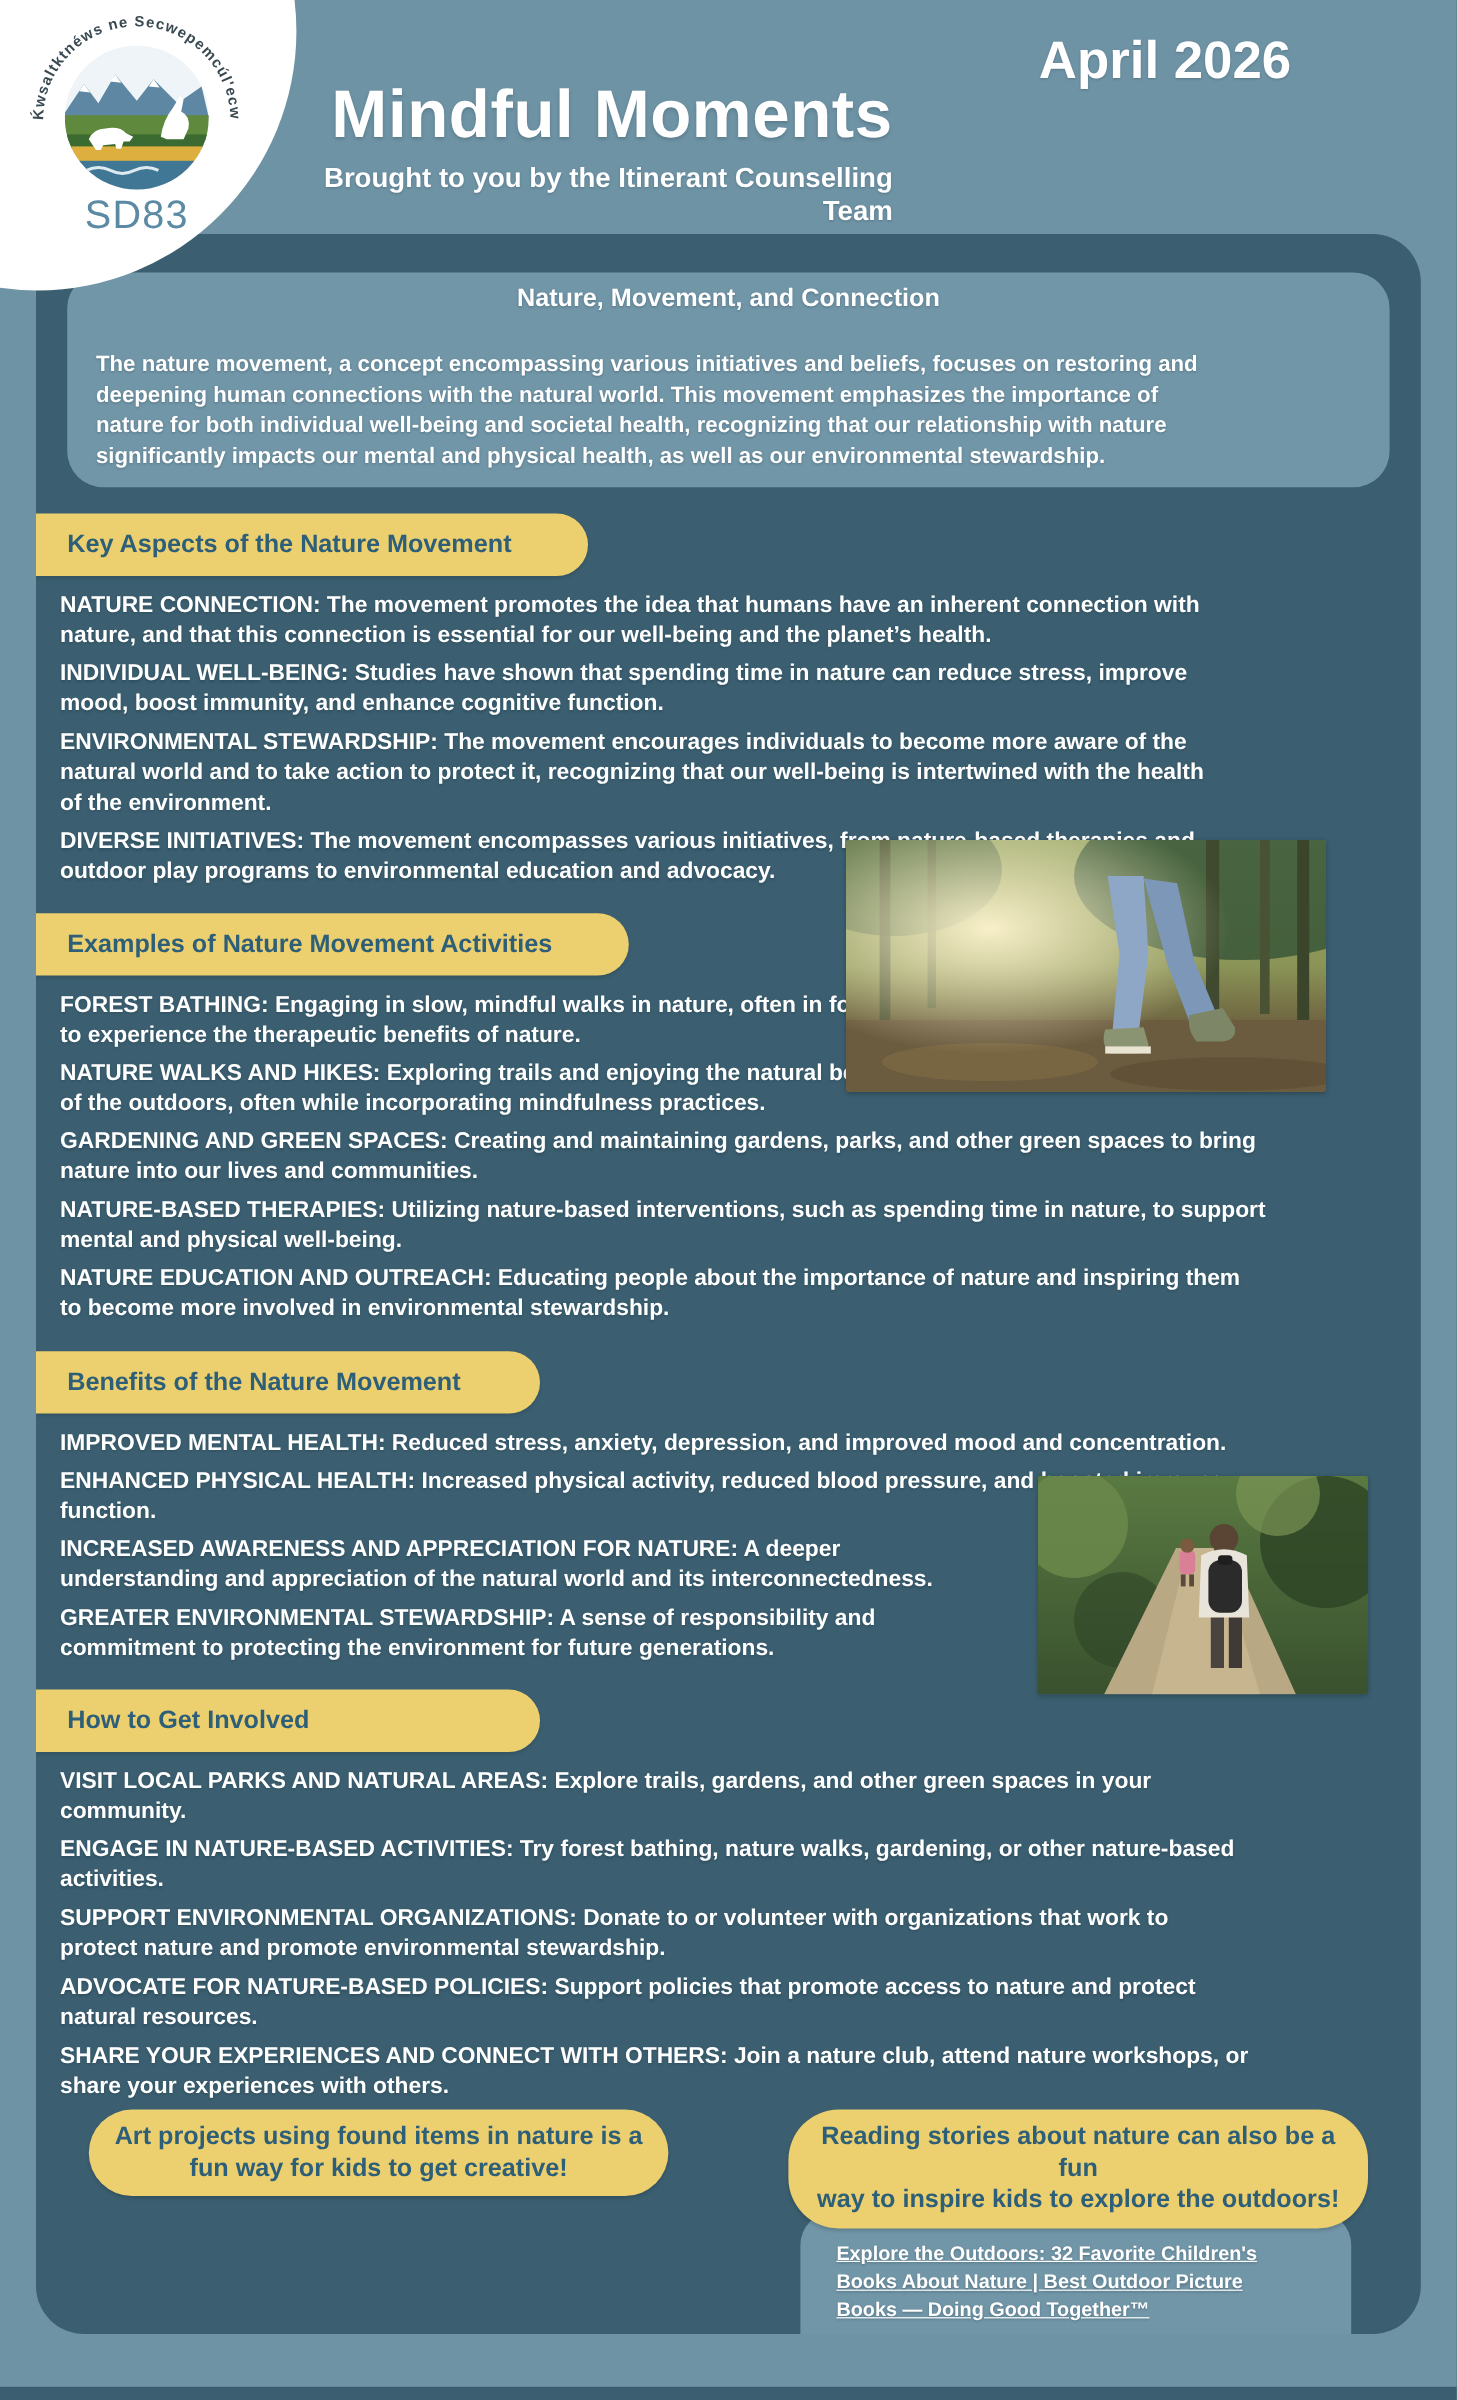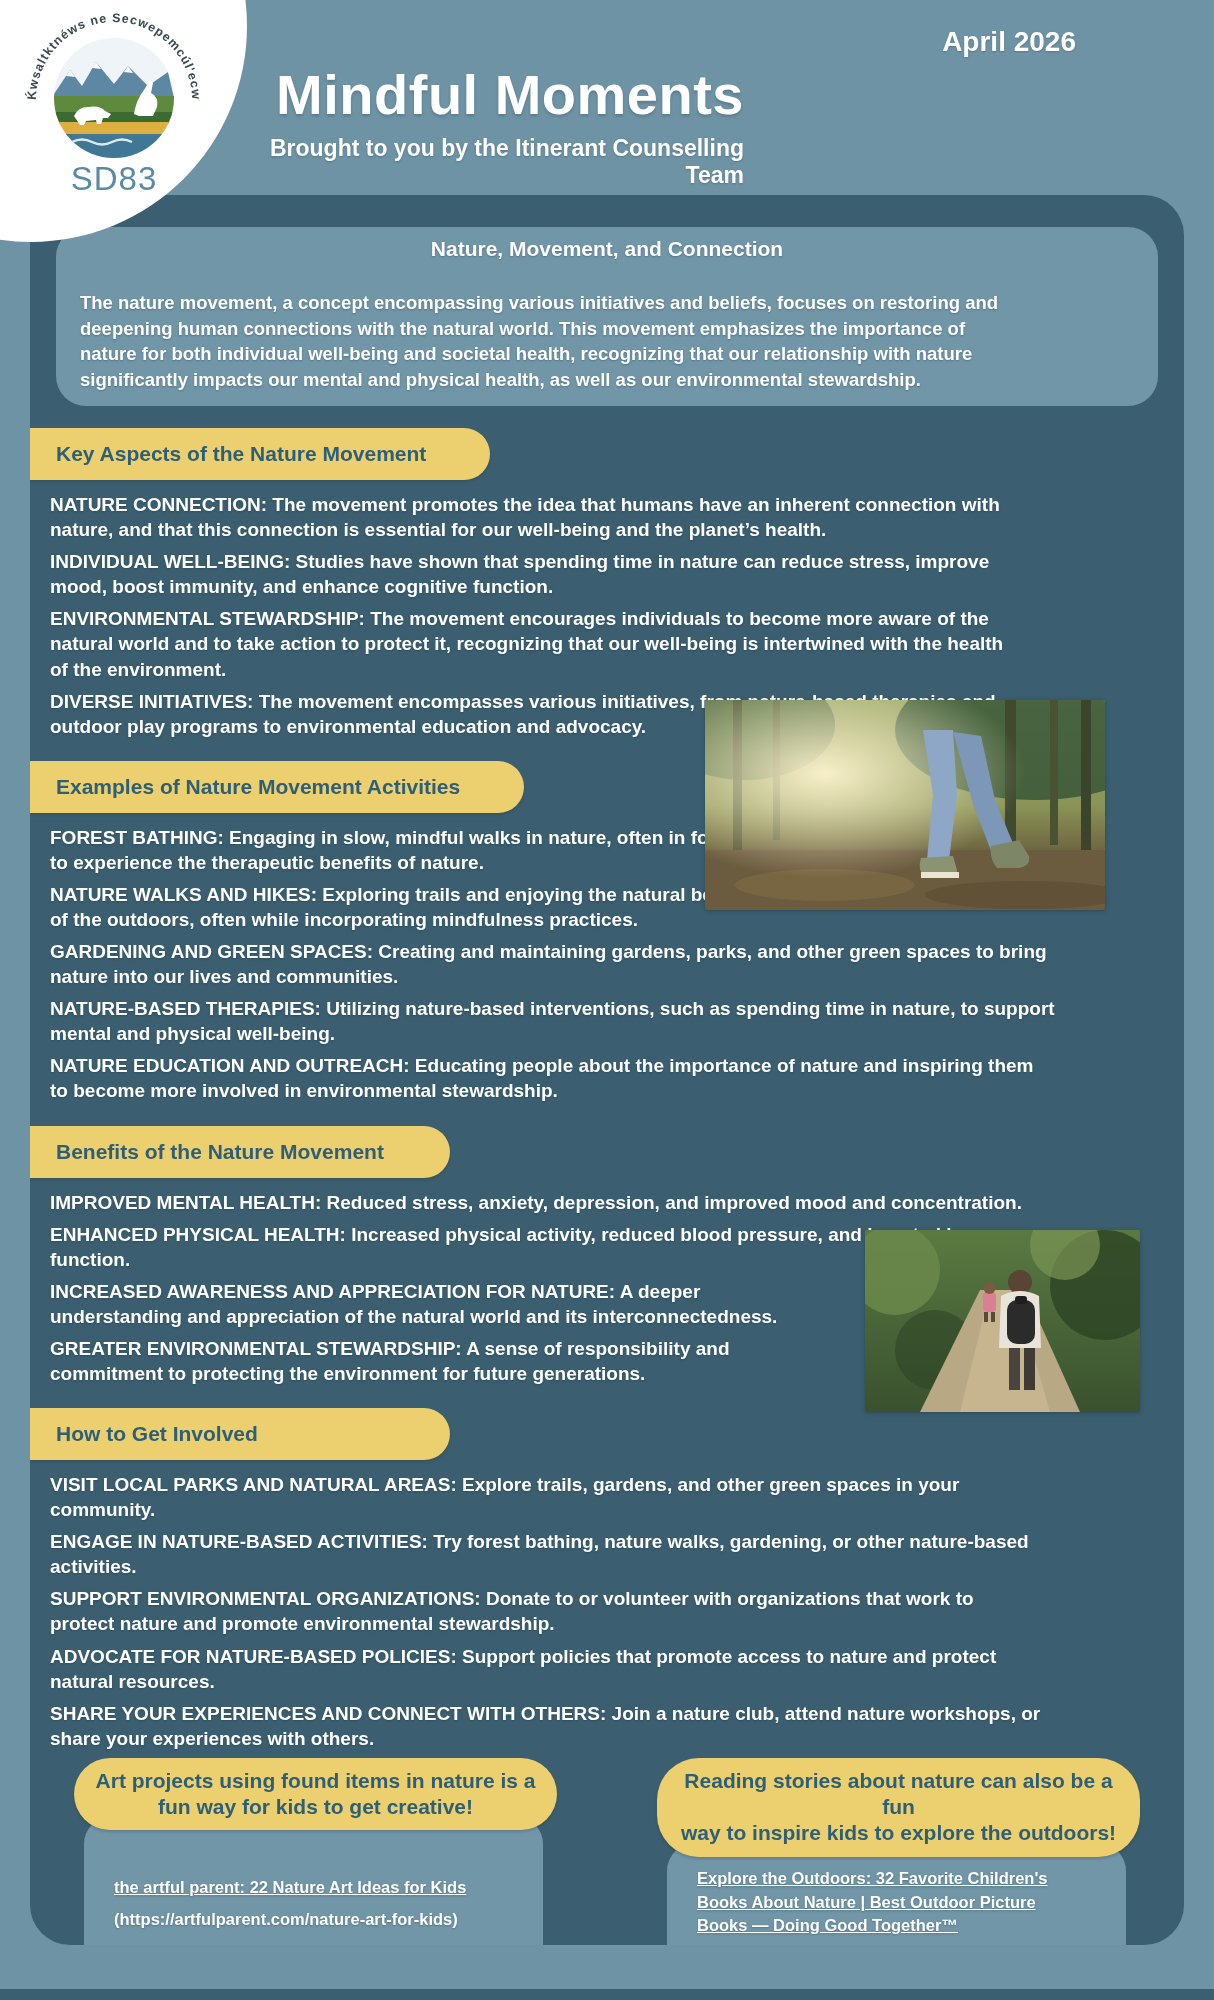--- a/index.html
+++ b/index.html
@@ -15,21 +15,21 @@
 
   
   .white-circle {
     position: absolute; left: -185px; top: -190px;
     width: 432px; height: 432px; border-radius: 50%;
     background: #ffffff; z-index: 5;
   }
   .logo-wrap { position: absolute; left: 22px; top: 12px; width: 190px; height: 195px; z-index: 6; }
   .issue-date {
     position: absolute; top: 26px; right: 138px;
-    color: #ffffff; font-size: 28px; font-weight: bold;
+    color: #ffffff; font-size: 44px; font-weight: bold;
     text-shadow: 0 1px 2px rgba(20,40,55,.25);
   }
   .header-text {
     position: absolute; left: 228px; top: 62px; width: 516px;
     text-align: right; color: #fff; z-index: 2;
   }
   .newsletter-title {
     font-size: 56px; font-weight: bold; letter-spacing: .5px;
     text-shadow: 0 2px 3px rgba(20,40,55,.22);
   }
@@ -280,24 +280,20 @@
         <rect x="150" y="66" width="12" height="8" rx="3" fill="#1f1f1f"></rect>
         <rect x="144" y="118" width="11" height="42" fill="#4a4440"></rect>
         <rect x="159" y="118" width="11" height="42" fill="#403a36"></rect>
       </svg>
     </div>
 
     <div class="callouts">
       <div class="callout">
         <div class="callout-pill">Art projects using found items in nature is a
 fun way for kids to get creative!</div>
-        <div class="callout-box tall-pad">
-          <div class="callout-link">the artful parent: 22 Nature Art Ideas for Kids</div>
-          <div class="callout-url">(https://artfulparent.com/nature-art-for-kids)</div>
-        </div>
       </div>
       <div class="callout">
         <div class="callout-pill">Reading stories about nature can also be a fun
 way to inspire kids to explore the outdoors!</div>
         <div class="callout-box">
           <div class="callout-link">Explore the Outdoors: 32 Favorite Children's
 Books About Nature |  Best Outdoor Picture
 Books — Doing Good Together™</div>
           <div class="callout-url">(https://www.doinggoodtogether.org/bhf-
 book-lists/picture-books-for-nature-love)</div>

